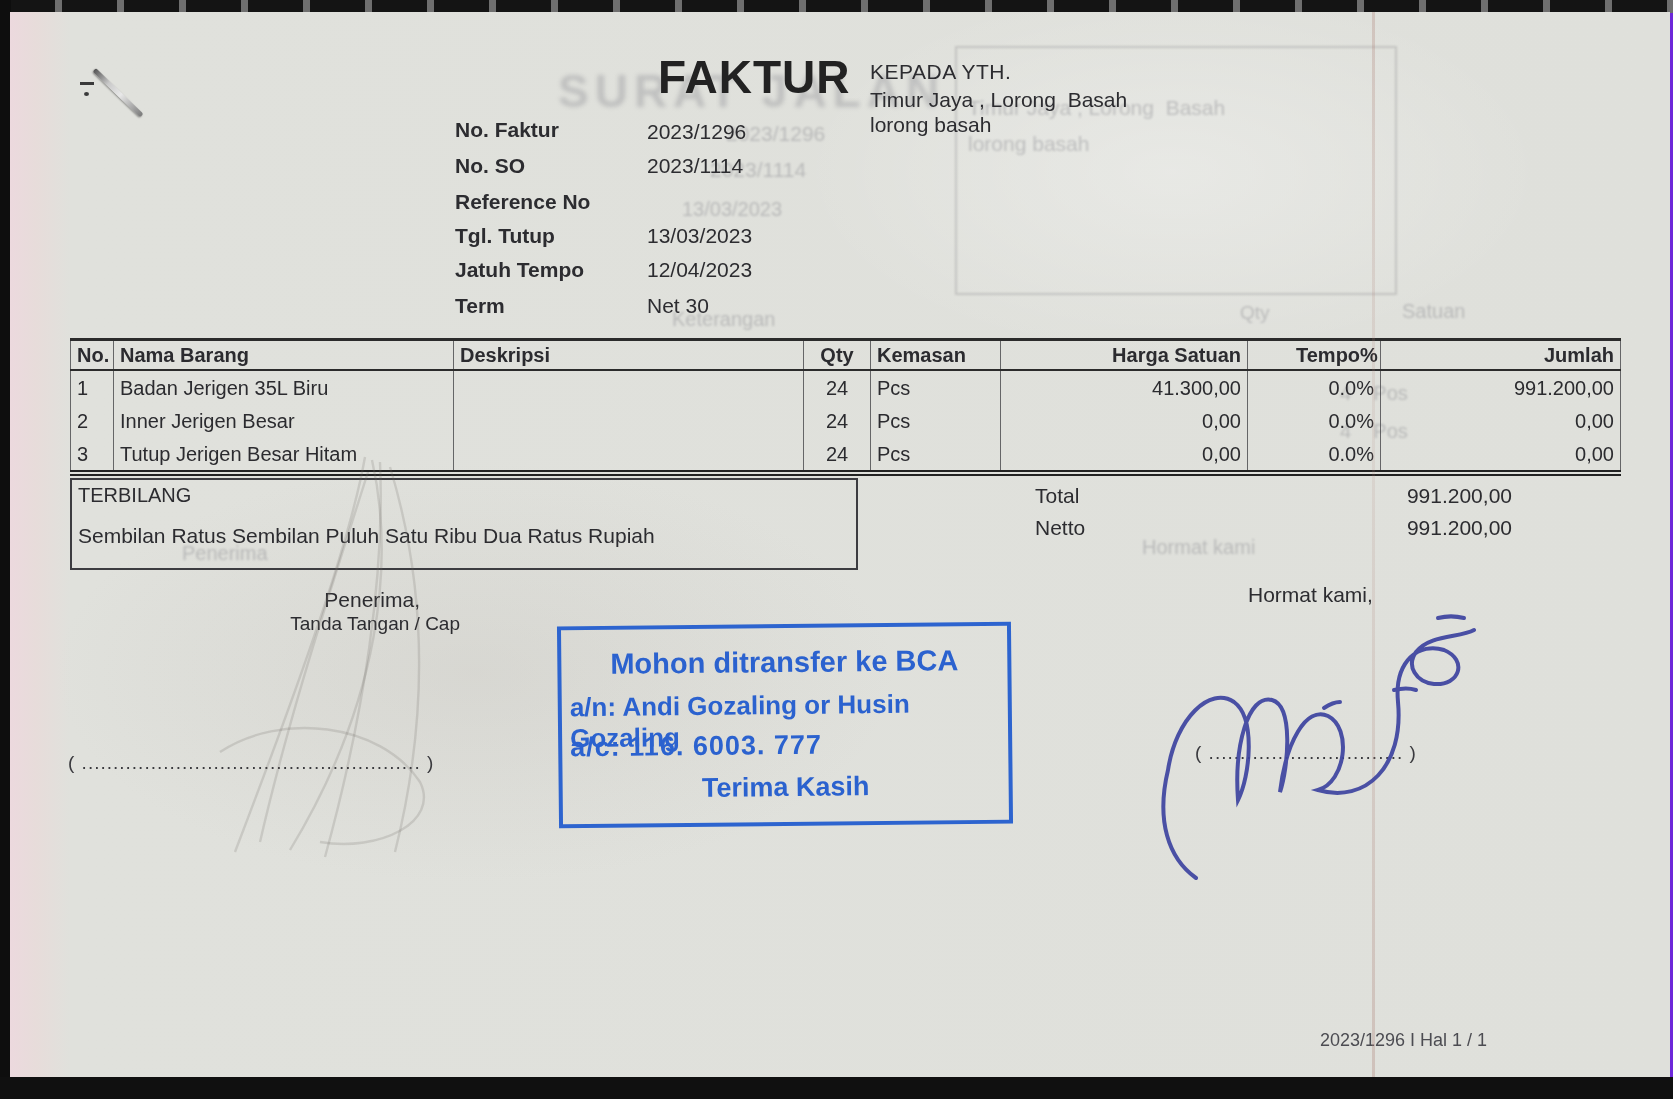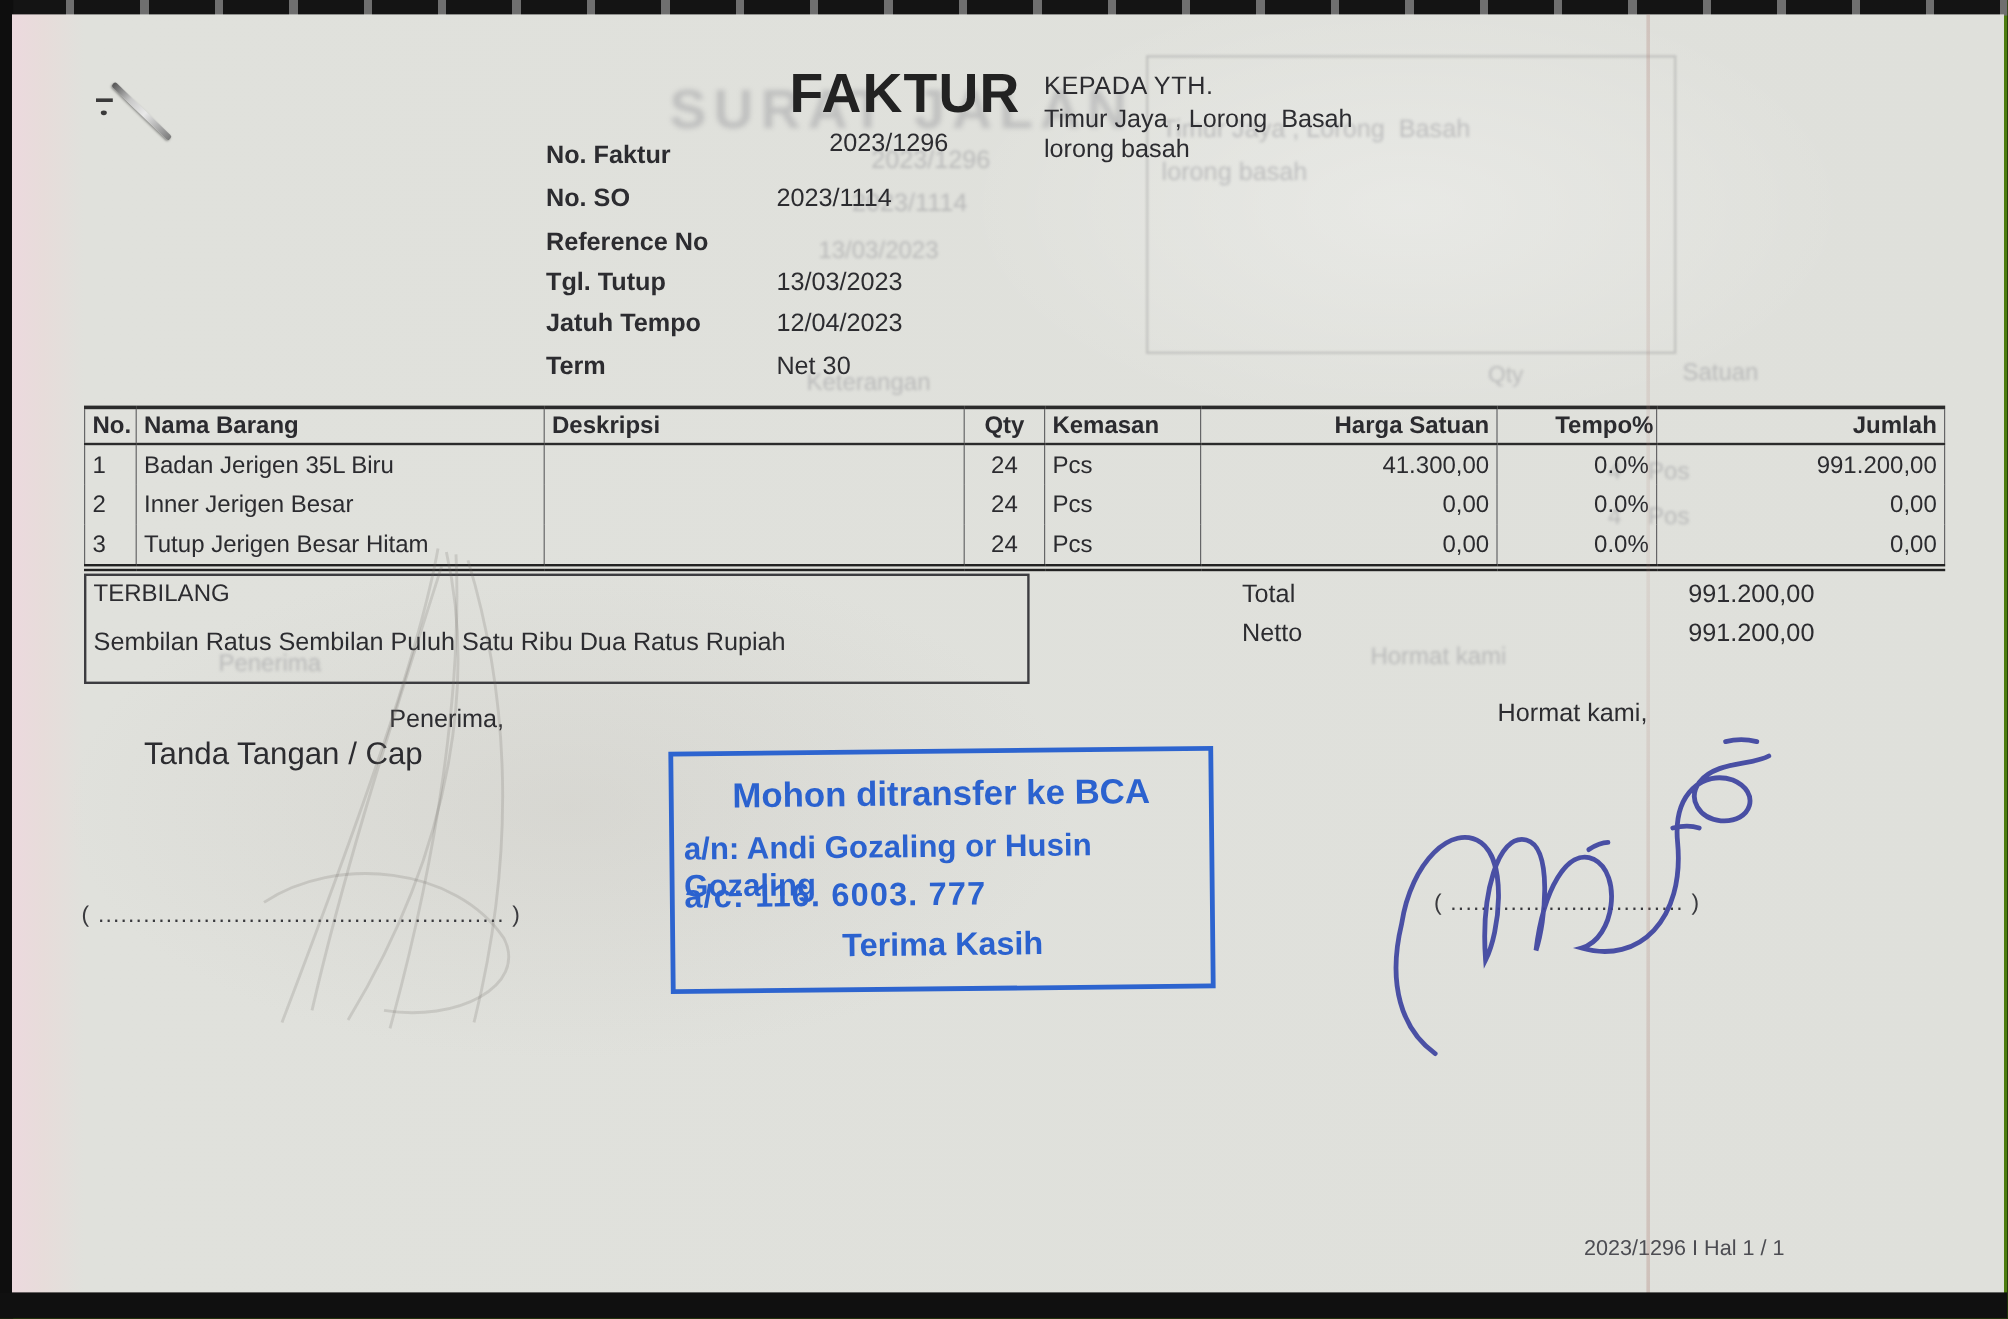--- a/index.html
+++ b/index.html
@@ -1,17 +1,17 @@
 <!DOCTYPE html>
 <html><head>
 <meta charset="utf-8">
 <style>
   html,body{margin:0;padding:0;background:#0b0b0b;}
   #page{position:relative;width:1673px;height:1099px;overflow:hidden;
-        font-family:"Liberation Sans","DejaVu Sans",sans-serif;background:#4d7c0f;}
+        font-family:"Liberation Sans","DejaVu Sans",sans-serif;background:#6d28d9;}
   
   #top-strip{position:absolute;left:0;top:0;width:1673px;height:13px;
     background:repeating-linear-gradient(90deg,#141414 0 55px,#6f6f6f 55px 62px);}
   #bottom-strip{position:absolute;left:0;top:1077px;width:1673px;height:22px;background:#101010;}
   #left-strip{position:absolute;left:0;top:0;width:11px;height:1099px;background:#0e0e0e;}
   
   #paper{position:absolute;left:10px;top:12px;width:1660px;height:1066px;
     background:
       radial-gradient(ellipse 600px 300px at 28% 62%, rgba(190,186,180,0.25), rgba(0,0,0,0) 70%),
       radial-gradient(ellipse 500px 250px at 70% 15%, rgba(255,255,255,0.28), rgba(0,0,0,0) 75%),
@@ -40,21 +40,21 @@
   #items tbody tr:last-child td{border-bottom:6px double #222;}
   #items tbody td{height:28px;}
   
   #terbilang-box{position:absolute;left:60px;top:466px;width:784px;height:88px;border:2.5px solid #3c3c40;}
   #terbilang-label{position:absolute;left:6px;top:4px;font-size:20px;}
   #terbilang-text{position:absolute;left:6px;top:44px;font-size:21px;}
   .total-label{position:absolute;left:1025px;font-size:21px;}
   .total-value{position:absolute;left:1240px;width:262px;text-align:right;font-size:21px;}
   
   #penerima1{left:150px;top:576px;width:260px;text-align:right;font-size:21px;}
-  #penerima2{left:110px;top:601px;width:340px;text-align:left;font-size:26px;}
+  #penerima2{left:110px;top:601px;width:340px;text-align:right;font-size:19px;}
   #dotted-left{left:58px;top:740px;font-size:19px;letter-spacing:1px;color:#3a3a3e;}
   #attention-box{position:absolute;left:500px;top:566px;width:512px;height:178px;
     border:2.5px solid #333;z-index:4;pointer-events:none;}
   #attention-title{position:absolute;left:6px;top:3px;font-size:21px;}
   #attention-sub{position:absolute;left:4px;top:28px;font-size:20px;}
   #stamp{position:absolute;left:548px;top:612px;width:446px;height:194px;border:4px solid #2d64cf;
     color:#2b62cf;transform:rotate(-0.6deg);z-index:3;}
   #stamp-line1{position:absolute;left:0;top:18px;width:100%;text-align:center;font-size:29px;font-weight:bold;}
   #stamp-line2{position:absolute;left:8px;top:62px;width:100%;font-size:26px;font-weight:bold;}
   #stamp-line3{position:absolute;left:8px;top:102px;font-size:27px;font-weight:bold;letter-spacing:1px;}
@@ -92,21 +92,21 @@
     <div class="ghost" style="left:1330px;top:408px;font-size:20px;">4    Pos</div>
     <div class="ghost" style="left:172px;top:530px;font-size:20px;">Penerima</div>
     <div class="ghost" style="left:1132px;top:524px;font-size:20px;">Hormat kami</div>
 
     <div class="txt" id="faktur-title">FAKTUR</div>
     <div class="txt" id="kepada">KEPADA YTH.</div>
     <div class="txt" id="recip1">Timur Jaya , Lorong  Basah</div>
     <div class="txt" id="recip2">lorong basah</div>
 
     <div class="meta-label" style="top:106px;">No. Faktur</div>
-    <div class="meta-value" style="top:96px;margin-left:44px;">2023/1296</div>
+    <div class="meta-value" style="top:108px;">2023/1296</div>
     <div class="meta-label" style="top:142px;">No. SO</div>
     <div class="meta-value" style="top:142px;">2023/1114</div>
     <div class="meta-label" style="top:178px;">Reference No</div>
     <div class="meta-value" style="top:178px;"></div>
     <div class="meta-label" style="top:212px;">Tgl. Tutup</div>
     <div class="meta-value" style="top:212px;">13/03/2023</div>
     <div class="meta-label" style="top:246px;">Jatuh Tempo</div>
     <div class="meta-value" style="top:246px;">12/04/2023</div>
     <div class="meta-label" style="top:282px;">Term</div>
     <div class="meta-value" style="top:282px;">Net 30</div>

